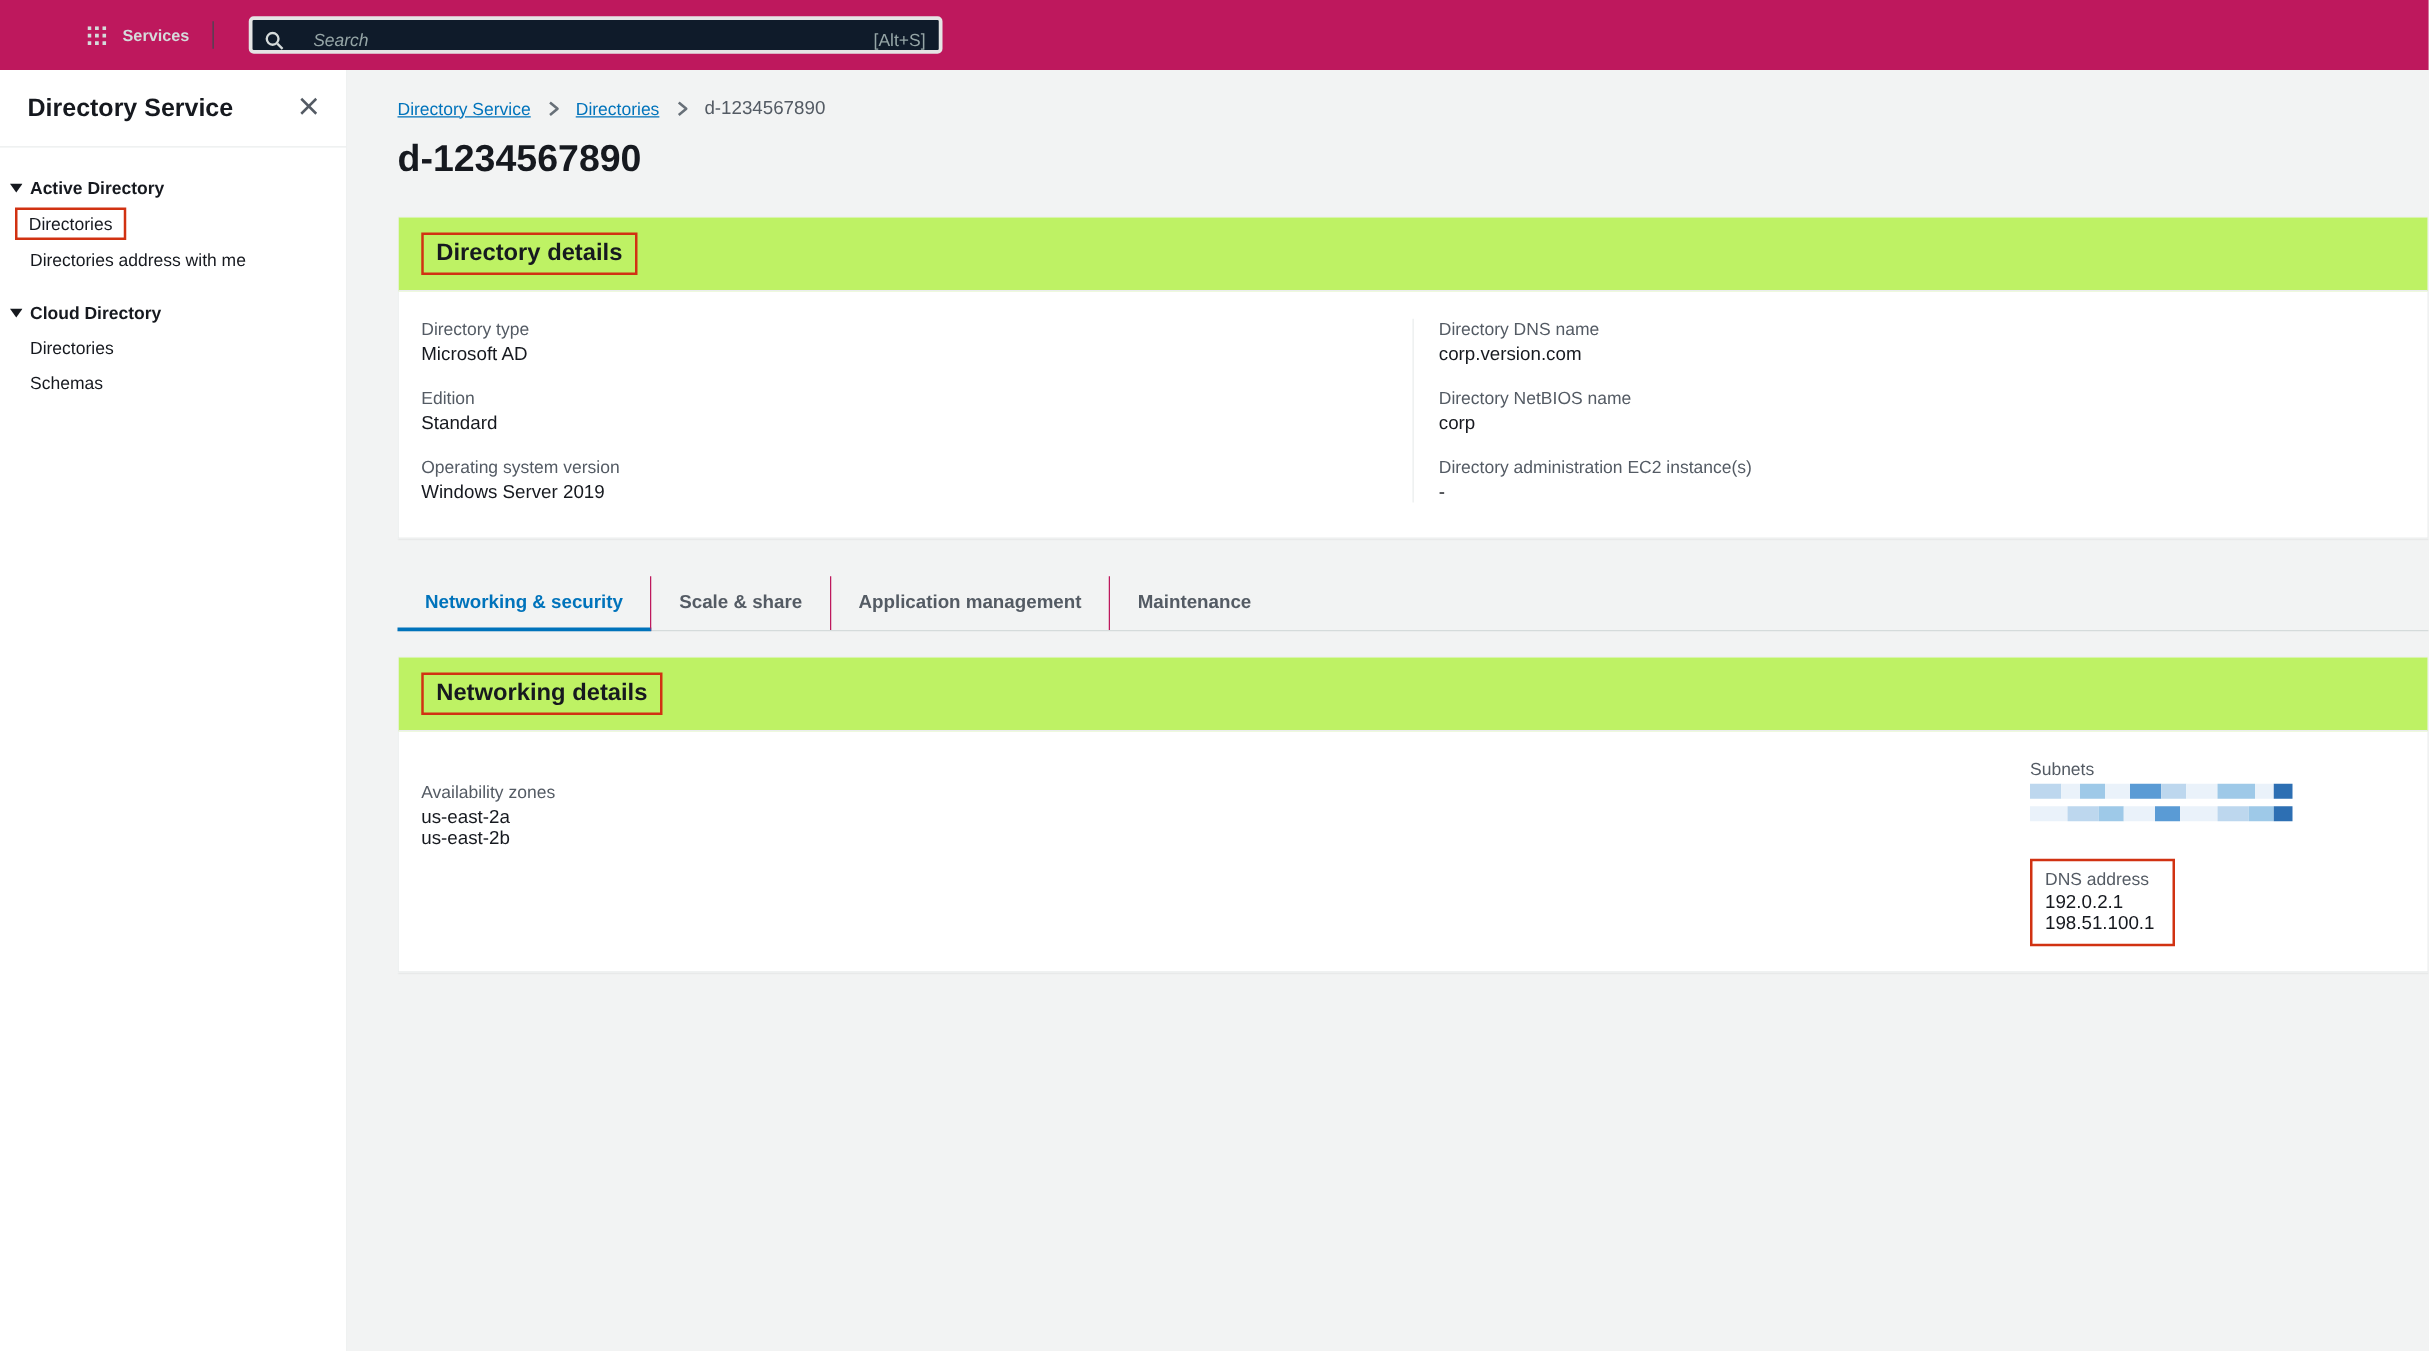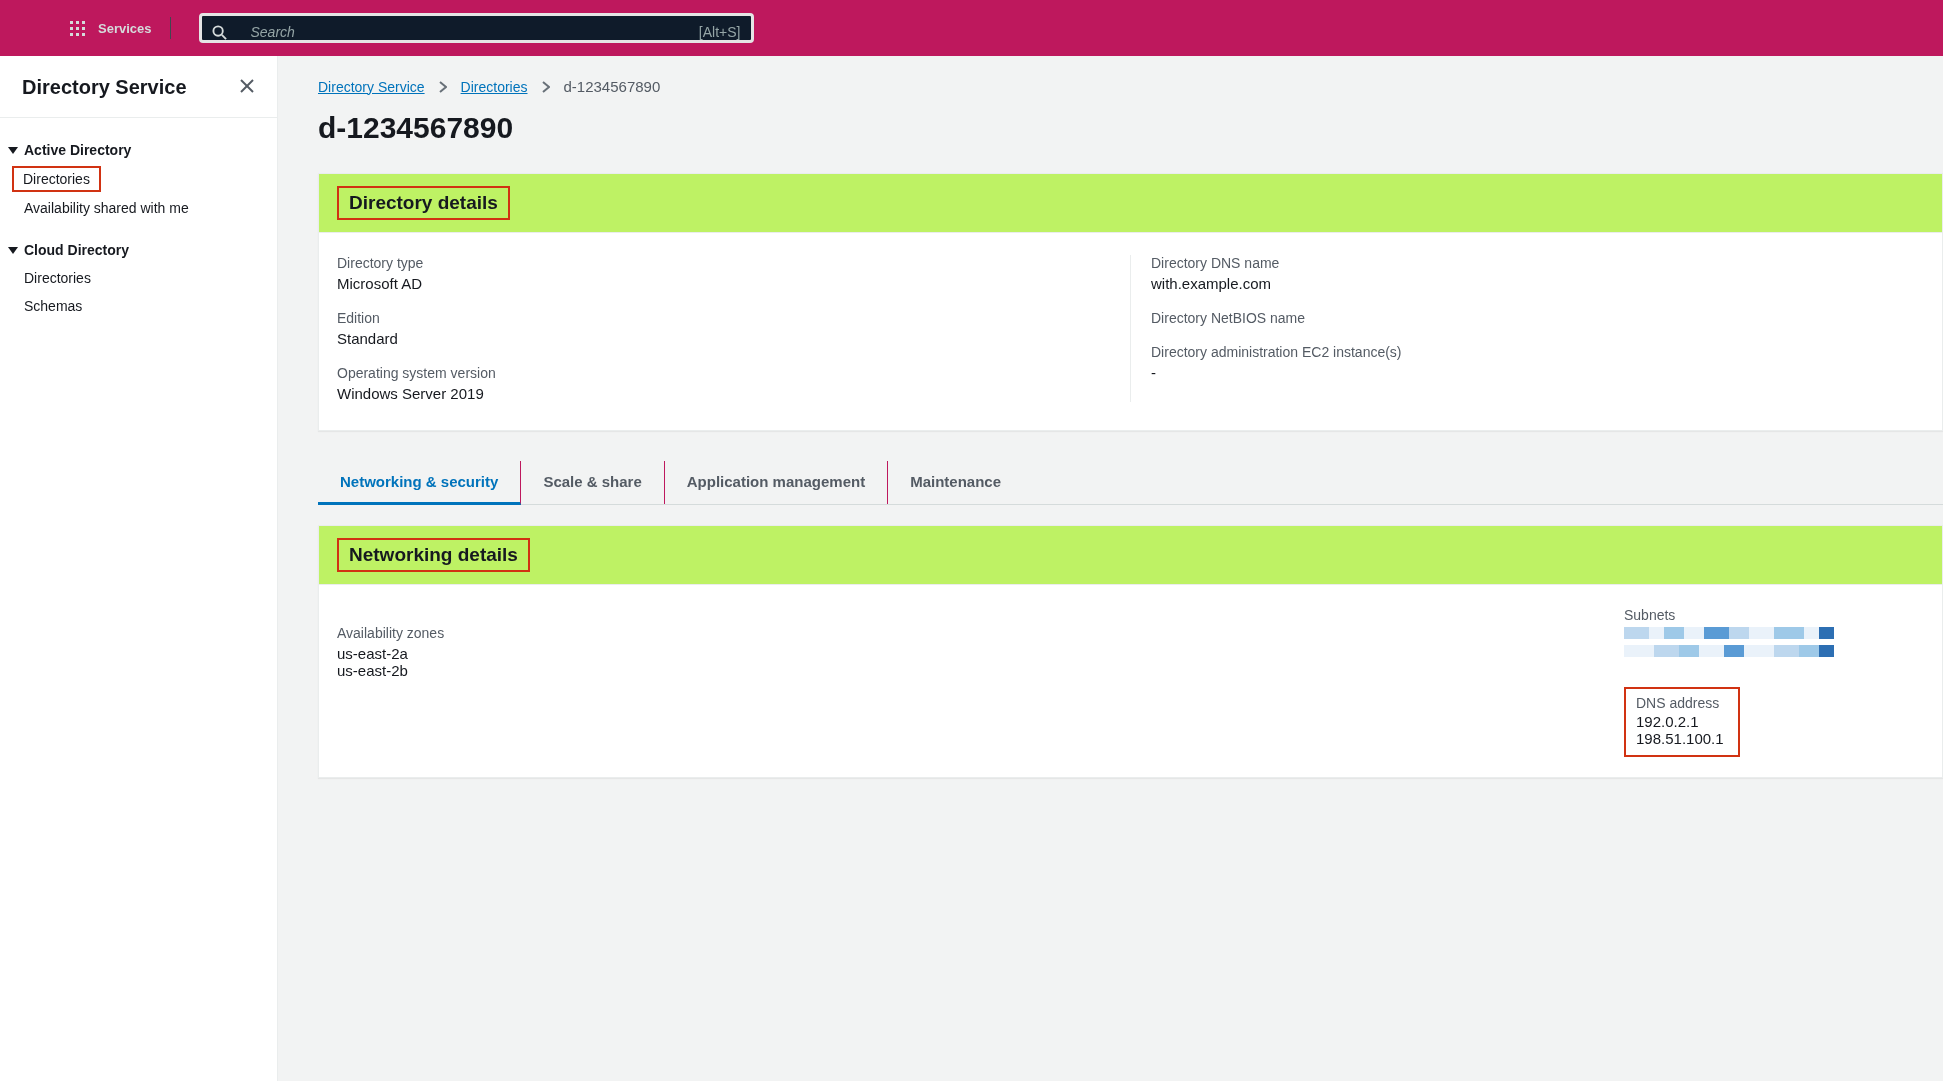--- a/index.html
+++ b/index.html
@@ -195,21 +195,21 @@
       </span>
     </div>
     <div class="nav-section">
       <div class="nav-group-header">
         <svg width="10" height="10" viewBox="0 0 10 10">
             <polygon points="0,2 10,2 5,9" fill="#16191f"></polygon>
           </svg>
         <span>Active Directory</span>
       </div>
       <div><span class="nav-item highlight">Directories</span></div>
-      <div><span class="nav-item">Availability shared with me</span></div>
+      <div><span class="nav-item">Directories address with me</span></div>
     </div>
     <div class="nav-section" style="padding-top:10px;">
       <div class="nav-group-header">
         <svg width="10" height="10" viewBox="0 0 10 10">
             <polygon points="0,2 10,2 5,9" fill="#16191f"></polygon>
           </svg>
         <span>Cloud Directory</span>
       </div>
       <div><span class="nav-item">Directories</span></div>
       <div><span class="nav-item">Schemas</span></div>
@@ -250,24 +250,25 @@
             <div class="field-value">Standard</div>
           </div>
           <div class="field">
             <div class="field-label">Operating system version</div>
             <div class="field-value">Windows Server 2019</div>
           </div>
         </div>
         <div class="col">
           <div class="field">
             <div class="field-label">Directory DNS name</div>
-            <div class="field-value">with.example.com</div>
+            <div class="field-value">corp.version.com</div>
           </div>
           <div class="field">
             <div class="field-label">Directory NetBIOS name</div>
+            <div class="field-value">corp</div>
           </div>
           <div class="field">
             <div class="field-label">Directory administration EC2 instance(s)</div>
             <div class="field-value">-</div>
           </div>
         </div>
       </div>
     </section>
 
     <nav class="tabs">

